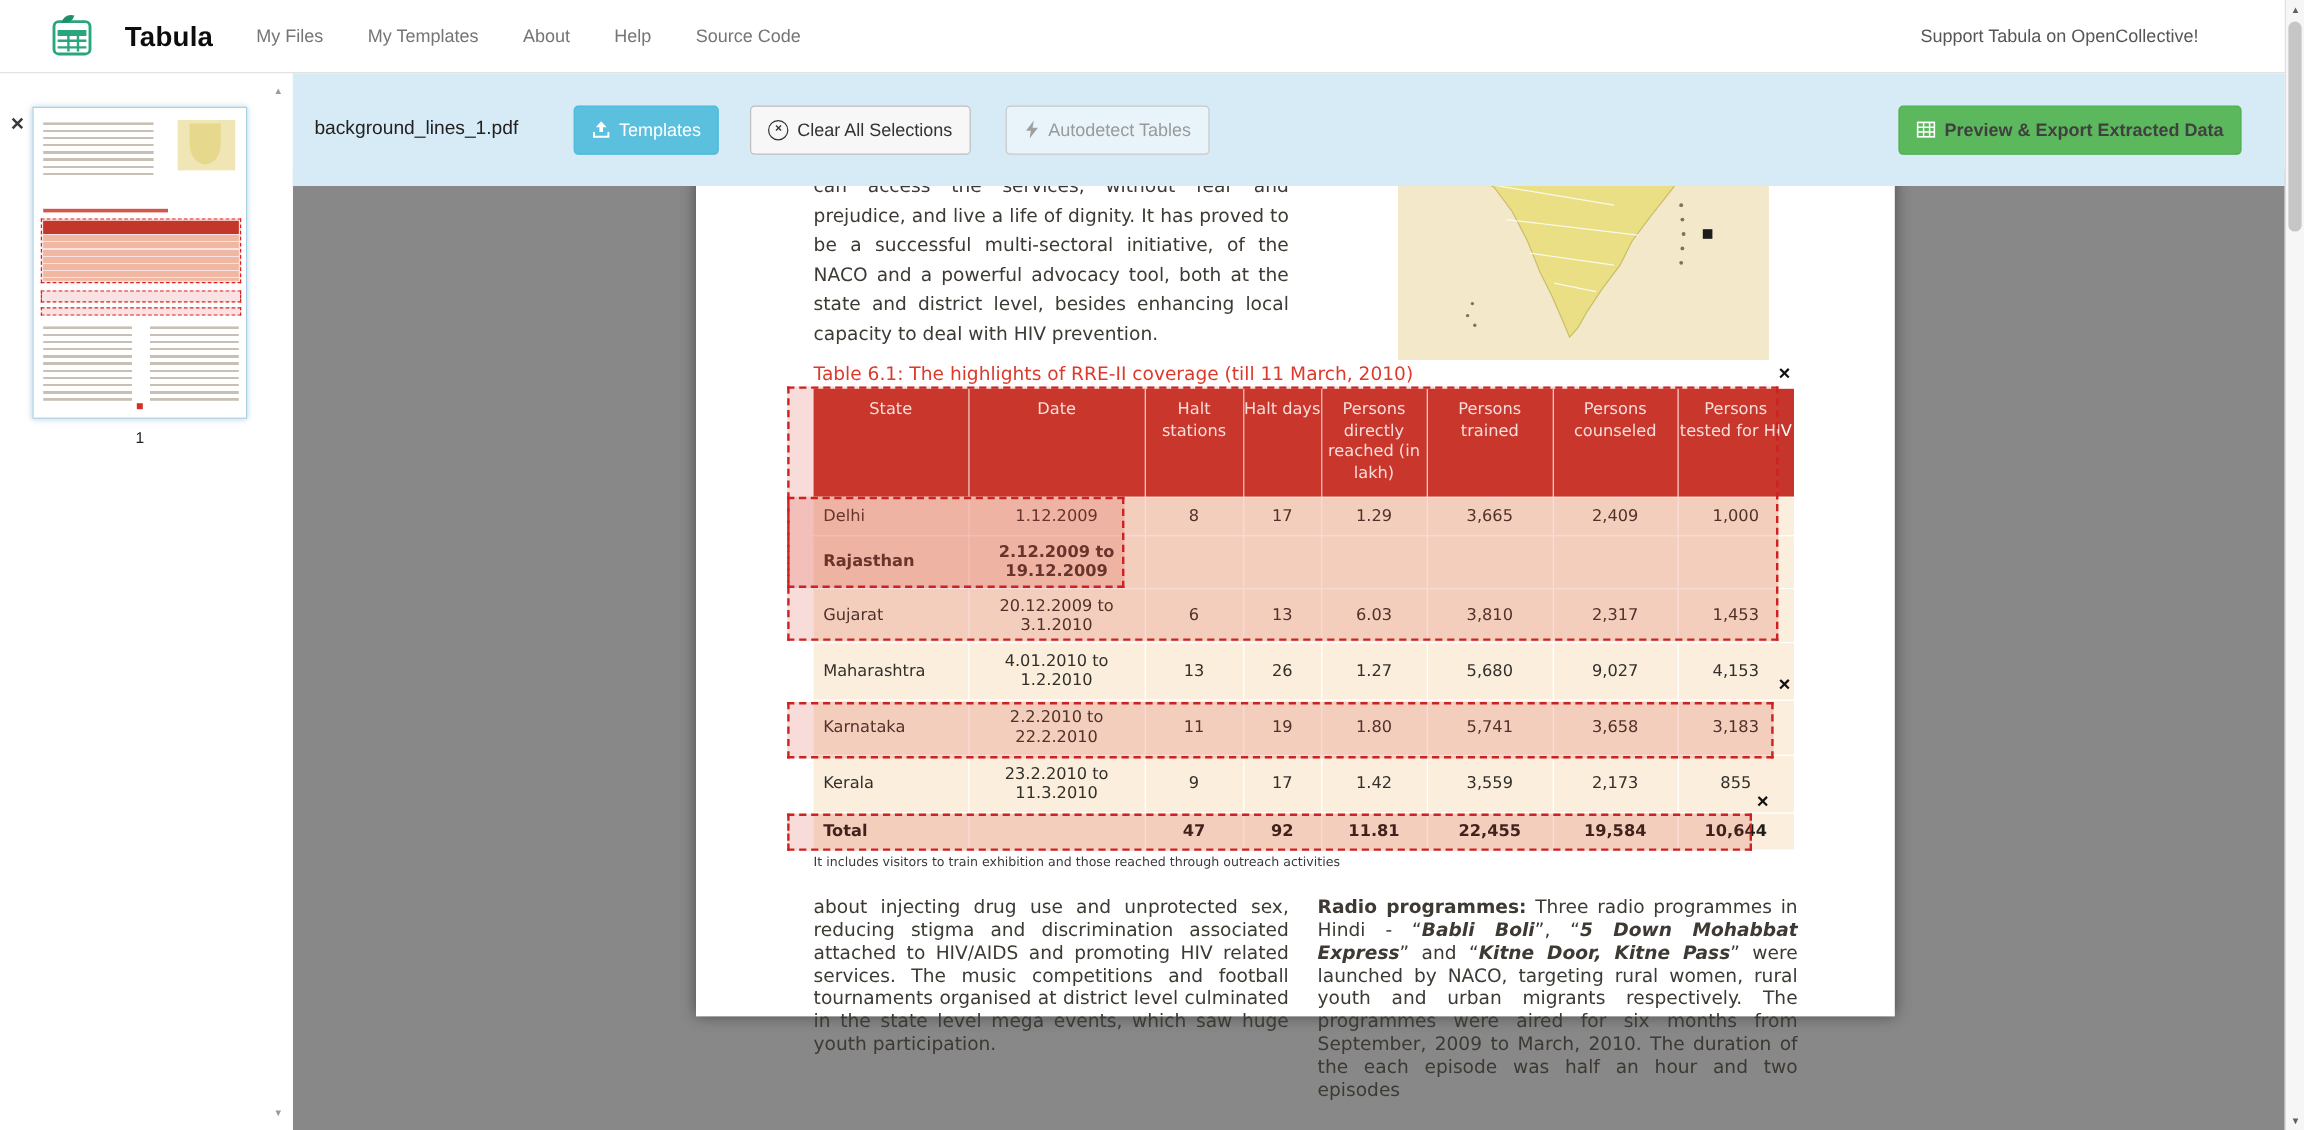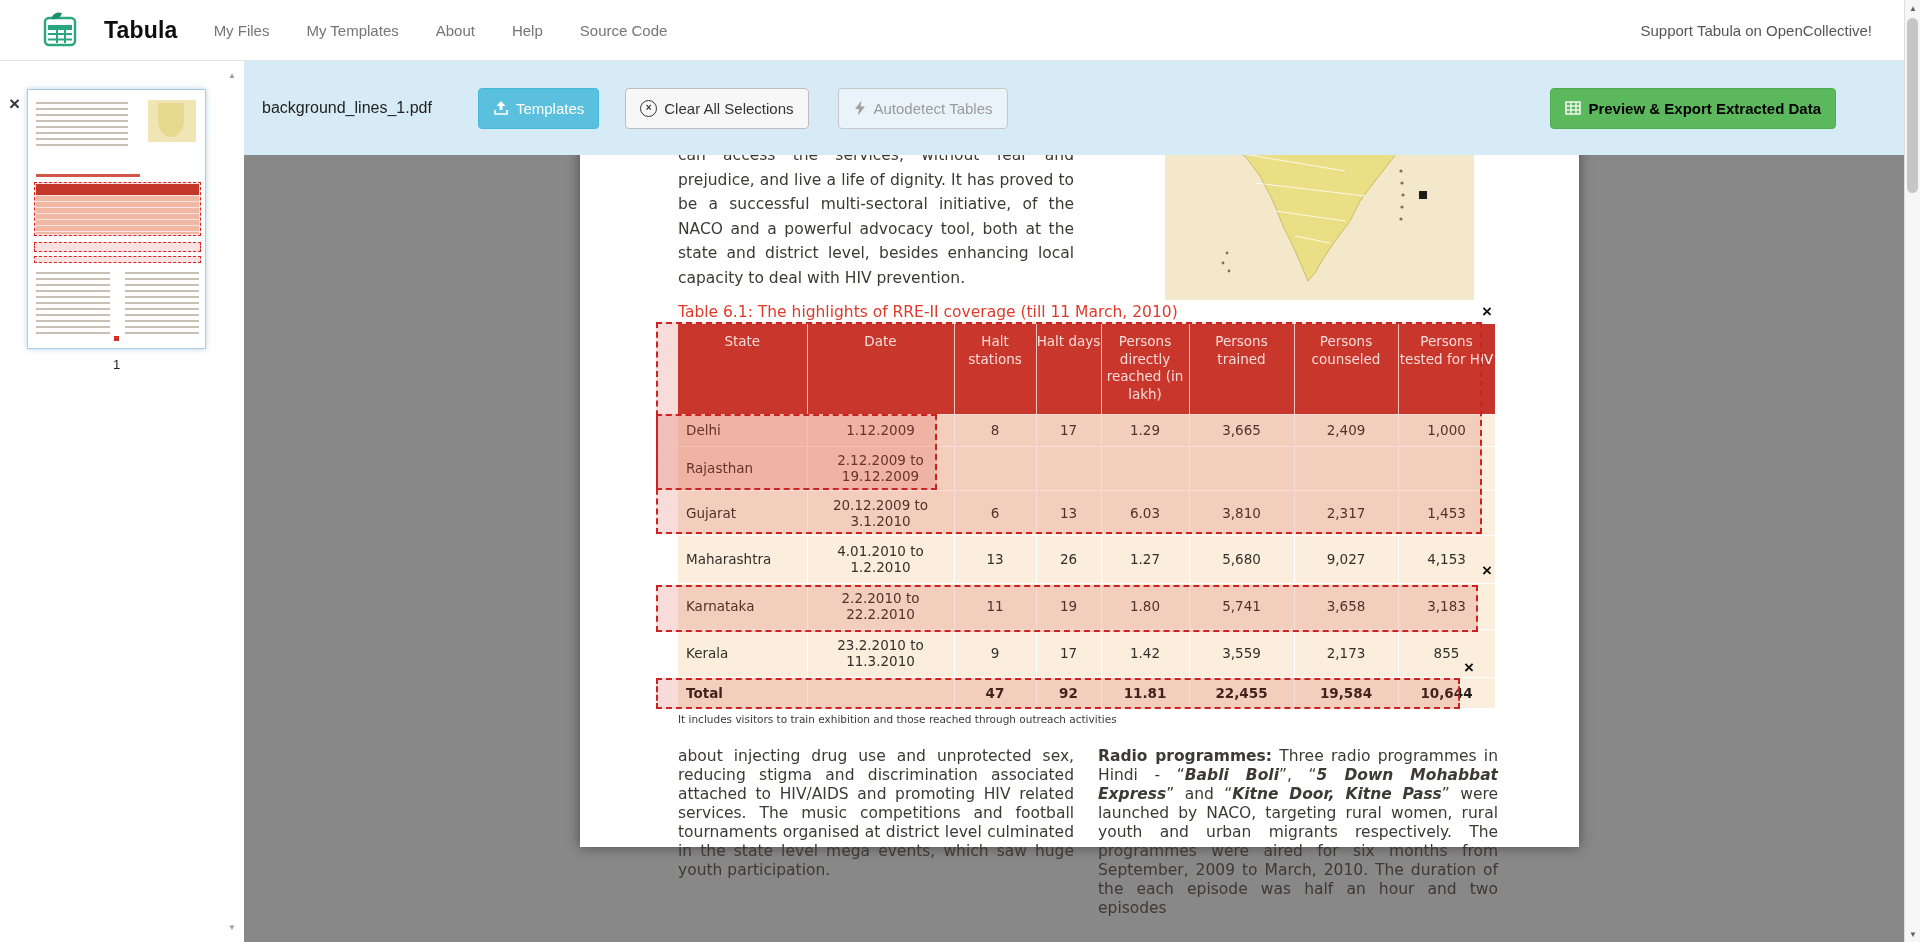--- a/index.html
+++ b/index.html
@@ -17,21 +17,21 @@
   .os-thumb { position: absolute; left: 2px; top: 18px; width: 11px; height: 175px;
     background: #c6c6c6; border-radius: 6px; cursor: pointer; }
 
   
   .navbar { position: absolute; left: 0; top: 0; width: 1904px; height: 61px; background: #ffffff;
     border-bottom: 1px solid #e2e2e2; display: flex; align-items: center; z-index: 20; }
   .brand { display: flex; align-items: center; gap: 26px; margin-left: 42px; cursor: pointer; }
   .brand-text { font-size: 23px; font-weight: bold; color: #0d0d0d; letter-spacing: 0.2px; }
   .nav-links { display: flex; gap: 37px; margin-left: 36px; }
   .nav-links a { font-size: 15px; color: #757575; }
-  .support { margin-left: auto; margin-right: 32px; font-size: 15px; color: #565656; }
+  .support { margin-left: auto; margin-right: 72px; font-size: 15px; color: #565656; }
 
   
   .sidebar { position: absolute; left: 0; top: 61px; width: 244px; height: 881px; background: #ffffff; z-index: 10; }
   .sidebar-close { position: absolute; left: 9px; top: 33px; font-size: 19px; font-weight: bold;
     color: #3a3a3a; cursor: pointer; line-height: 1; }
   .thumb { position: absolute; left: 27px; top: 28px; width: 179px; height: 260px; background: #ffffff;
     border: 1px solid #a9cfe4; box-shadow: 0 0 5px rgba(120,170,200,0.55); cursor: pointer; }
   .t-text { position: absolute; background: repeating-linear-gradient(#c8c0b4 0 2px, transparent 2px 6px); }
   .t-text1 { left: 8px; top: 12px; width: 92px; height: 46px; }
   .t-redline { position: absolute; left: 8px; top: 84px; width: 104px; height: 3px; background: #d2574a; }
@@ -58,22 +58,22 @@
   
   .toolbar { position: absolute; left: 244px; top: 61px; width: 1660px; height: 94px; background: #d7ebf6;
     display: flex; align-items: center; z-index: 15; }
   .filename { margin-left: 18px; font-size: 16px; color: #222222; }
   .btn { display: inline-flex; align-items: center; gap: 7px; height: 41px; padding: 0 14px;
     border-radius: 4px; font-size: 15px; cursor: pointer; border: 1px solid transparent; white-space: nowrap; }
   .btn-templates { margin-left: 46px; background: #5bc0de; border-color: #46b8da; color: #ffffff; }
   .btn-clear { margin-left: 26px; background: #f7f7f7; border-color: #bdbdbd; color: #333333; }
   .btn-autodetect { margin-left: 29px; background: rgba(255,255,255,0.45); border-color: #c7c7c7;
     color: #9a9a9a; cursor: default; }
-  .btn-export { margin-left: auto; margin-right: 68px; background: #5cb85c; border-color: #4cae4c;
-    color: #000000; font-weight: bold; }
+  .btn-export { margin-left: auto; margin-right: 36px; background: #5cb85c; border-color: #4cae4c;
+    color: #404040; font-weight: bold; }
   .icon-circle-x { display: inline-flex; width: 17px; height: 17px; border: 1.6px solid #333333;
     border-radius: 50%; align-items: center; justify-content: center; font-size: 10px; font-weight: bold;
     color: #333333; line-height: 1; }
 
   
   .main { position: absolute; left: 244px; top: 141px; width: 1660px; height: 801px;
     background: #888888; overflow: hidden; z-index: 5; }
   .pdf-page { position: absolute; left: 336px; top: 0; width: 999px; height: 706px; background: #ffffff;
     box-shadow: 0 0 12px rgba(0,0,0,0.45); font-family: "DejaVu Sans", sans-serif; color: #3d3933; }
 
@@ -84,21 +84,21 @@
   .p-table-title { position: absolute; left: 98px; top: 162px; font-size: 15.5px; color: #dd3a2c; }
   .p-table { position: absolute; left: 98px; top: 183px; width: 817px; border-collapse: collapse;
     table-layout: fixed; font-size: 13.5px; color: #33302b; }
   .p-table th { background: #c5352c; color: #ffffff; font-weight: normal; vertical-align: top;
     padding-top: 9px; line-height: 1.3; height: 90px; text-align: center;
     border-right: 1px solid rgba(255,255,255,0.85); border-bottom: 1px solid rgba(255,255,255,0.85); }
   .p-table td { background: #fbeedd; border-right: 1px solid #ffffff; border-bottom: 1px solid #ffffff;
     vertical-align: middle; padding: 2px 4px; }
   .cell-state { text-align: left; padding-left: 8px !important; }
   .cell-num { text-align: center; }
-  .row-0 { height: 32px; } .row-1 { height: 44px; } .row-2 { height: 45px; } .row-3 { height: 48px; padding-left: 10px; }
+  .row-0 { height: 32px; } .row-1 { height: 44px; font-weight: bold; } .row-2 { height: 45px; } .row-3 { height: 48px; padding-left: 10px; }
   .row-4 { height: 46px; } .row-5 { height: 48px; } .row-6 { height: 31px; border-radius: 11px; }
   .total-row td { font-weight: bold; color: #1f1c18; }
   .c0 { width: 129px; } .c1 { width: 147px; } .c2 { width: 82px; } .c3 { width: 65px; }
   .c4 { width: 88px; } .c5 { width: 105px; } .c6 { width: 104px; } .c7 { width: 97px; }
   .p-footnote { position: absolute; left: 98px; top: 572px; font-size: 10.5px; color: #3a3a3a; }
   .p-col { position: absolute; top: 606px; font-size: 15.5px; line-height: 19px; text-align: justify; color: #3d3933; }
   .p-col-left { left: 98px; width: 396px; }
   .p-col-right { left: 518px; width: 400px; }
   .seg-bold { font-weight: bold; }
   .seg-bolditalic { font-weight: bold; font-style: italic; }

